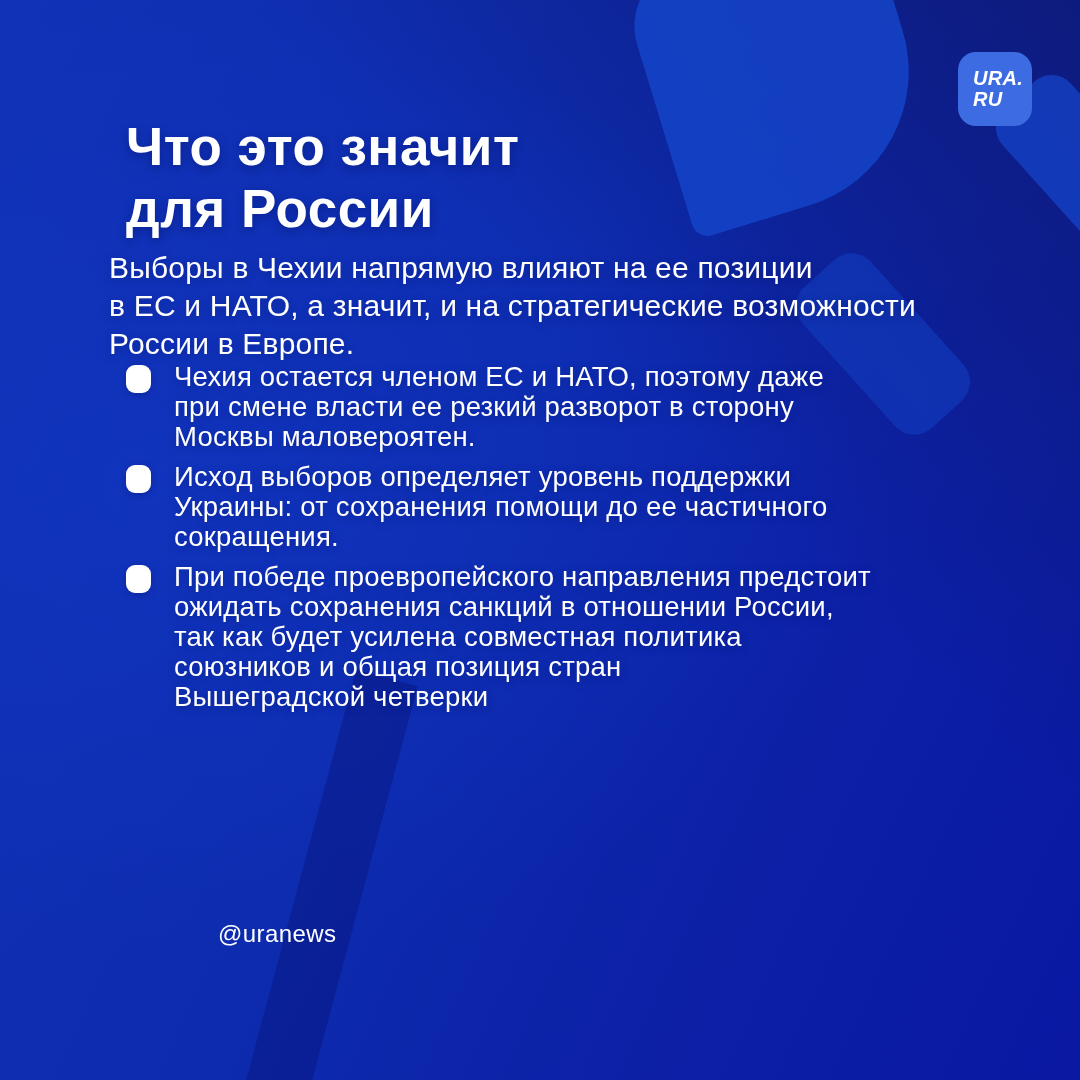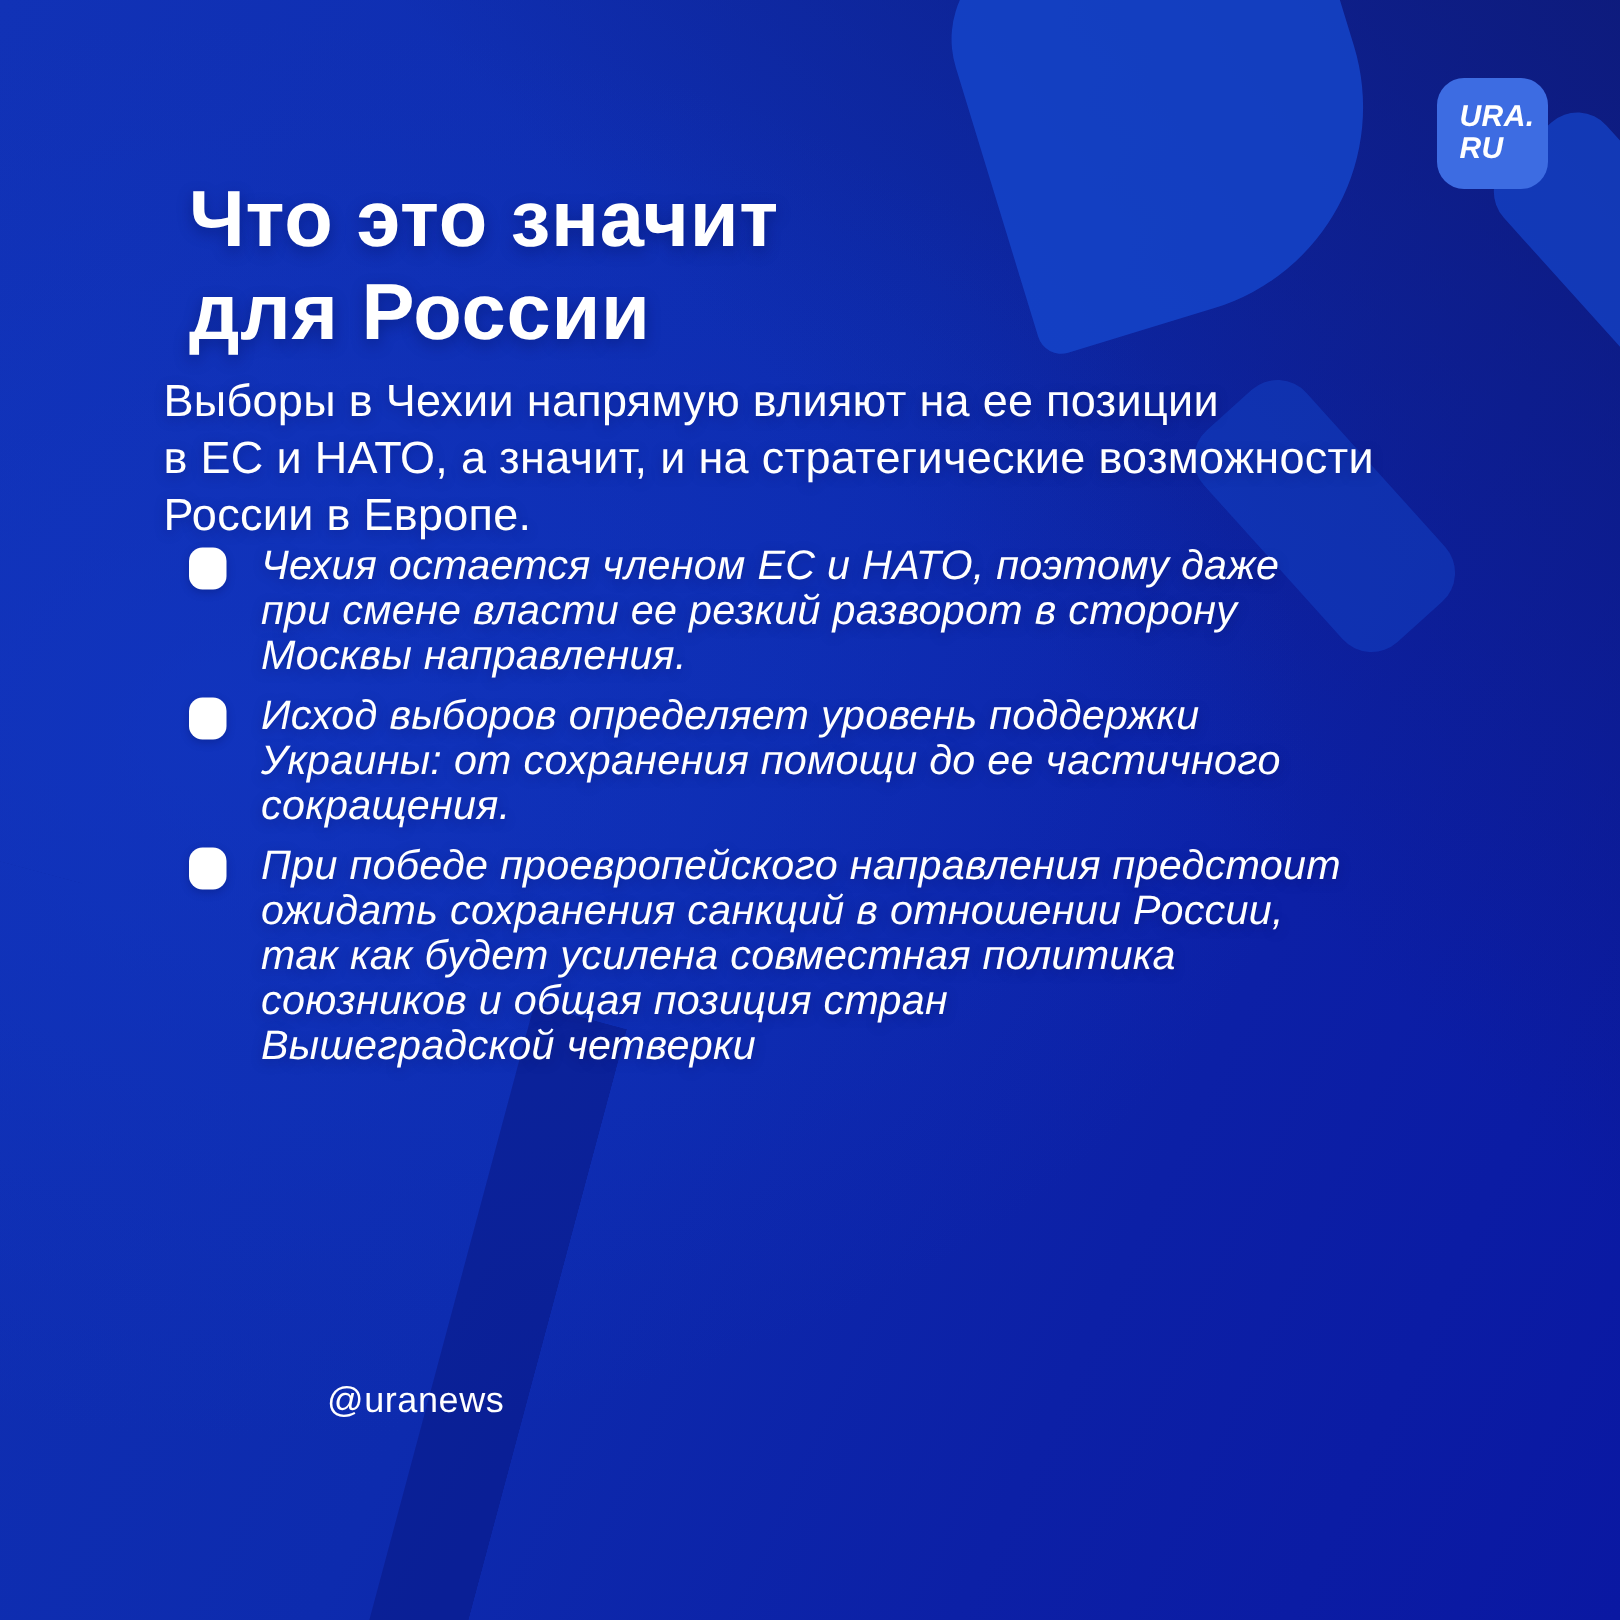--- a/index.html
+++ b/index.html
@@ -41,21 +41,21 @@
   .tl{display:block;}
 
   .intro{
     position:absolute;left:109px;top:249px;margin:0;
     font-size:30px;line-height:38px;font-weight:500;letter-spacing:.2px;
     text-shadow:0 2px 8px rgba(4,16,90,0.35);
   }
   .il{display:block;}
 
   .bullets{position:absolute;left:126px;top:362px;width:900px;margin:0;padding:0;list-style:none;}
-  .bullet{display:flex;gap:23px;margin:0 0 10px 0;font-style:italic;}
+  .bullet{display:flex;gap:23px;margin:0 0 10px 0;}
   .marker{flex:0 0 25px;width:25px;height:28px;margin-top:3px;background:#ffffff;border-radius:9px;
           box-shadow:0 2px 6px rgba(4,16,90,0.3);}
   .btext{font-size:27.5px;line-height:30px;font-weight:500;letter-spacing:.2px;
          text-shadow:0 2px 8px rgba(4,16,90,0.35);}
   .bl{display:block;}
 
   .handle{
     position:absolute;left:218px;top:920px;
     font-size:24px;line-height:28px;font-weight:400;letter-spacing:.4px;color:#ffffff;
   }
@@ -90,21 +90,21 @@
       <span class="il">России в Европе.</span>
     </p>
 
     <ul class="bullets">
 
       <li class="bullet">
         <span class="marker"></span>
         <span class="btext">
           <span class="bl">Чехия остается членом ЕС и НАТО, поэтому даже</span>
           <span class="bl">при смене власти ее резкий разворот в сторону</span>
-          <span class="bl">Москвы направления.</span>
+          <span class="bl">Москвы маловероятен.</span>
         </span>
       </li>
 
       <li class="bullet">
         <span class="marker"></span>
         <span class="btext">
           <span class="bl">Исход выборов определяет уровень поддержки</span>
           <span class="bl">Украины: от сохранения помощи до ее частичного</span>
           <span class="bl">сокращения.</span>
         </span>

